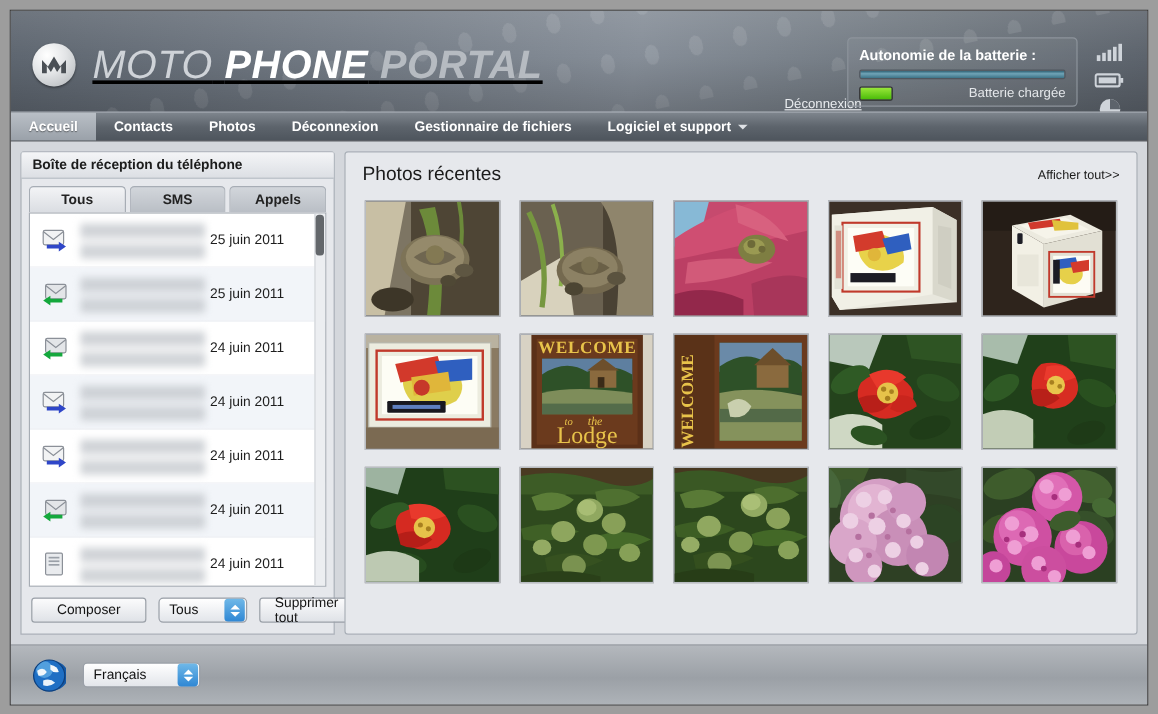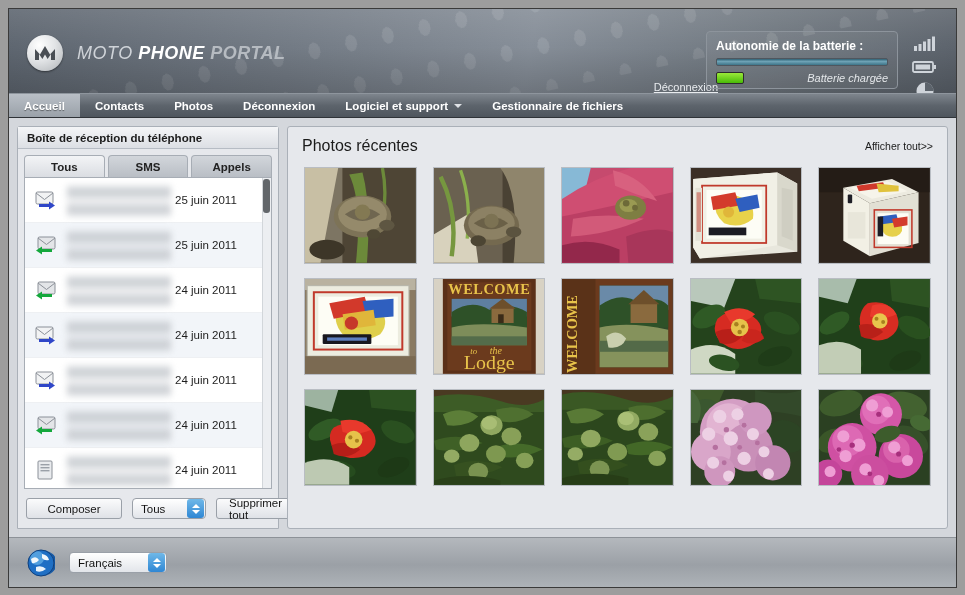--- a/index.html
+++ b/index.html
@@ -35,21 +35,21 @@
     position: absolute; inset: 0;
     background: linear-gradient(to bottom, rgba(255,255,255,.10), rgba(255,255,255,0) 45%, rgba(0,0,0,.18));
   }
   .brand { position: absolute; left: 18px; top: 26px; display: flex; align-items: center; gap: 14px; }
   .moto-logo {
     width: 36px; height: 36px; border-radius: 50%;
     background: radial-gradient(circle at 34% 28%, #ffffff 0%, #e2e4e6 45%, #aeb2b6 100%);
     display: flex; align-items: center; justify-content: center;
     box-shadow: 0 1px 2px rgba(0,0,0,.45);
   }
-  .brand-text { font-size: 18px; font-style: italic; letter-spacing: .5px; white-space: nowrap; }
+  .brand-text { font-size: 33px; font-style: italic; letter-spacing: .5px; white-space: nowrap; text-decoration: underline; }
   .brand-text .t1 { color: #cfd3d8; font-weight: normal; }
   .brand-text .t2 { color: #ffffff; font-weight: bold; }
   .brand-text .t3 { color: #b6bbc1; font-weight: bold; }
 
   .logout {
     position: absolute; right: 238px; top: 72px;
     font-size: 11px; color: #e9ecef; text-decoration: underline; cursor: pointer;
   }
 
   .status-panel {
@@ -58,21 +58,21 @@
     border: 1px solid #8d949c; border-radius: 4px;
     background: rgba(255,255,255,.05);
     padding: 7px 9px 0 9px;
   }
   .status-panel .lbl { font-size: 12px; font-weight: bold; color: #ffffff; }
   .batt-bar {
     margin-top: 5px; height: 8px; border-radius: 2px;
     border: 1px solid #4f565e;
     background: linear-gradient(to bottom,#2d5f72,#6fa3b6 40%,#3d7488);
   }
-  .batt-row { margin-top: 6px; display: flex; align-items: center; justify-content: space-between; font-style: italic; }
+  .batt-row { margin-top: 6px; display: flex; align-items: center; justify-content: space-between; }
   .batt-chip {
     width: 28px; height: 12px; border: 1px solid #2c2c2c; border-radius: 2px;
     background: linear-gradient(to bottom,#9ae83a,#49bb08);
   }
   .batt-state { font-size: 11px; color: #e4e7ea; }
 
   .sys-icons { position: absolute; right: 12px; top: 22px; width: 38px; }
   .sys-icon { height: 24px; display: flex; align-items: center; justify-content: center; }
 
   
@@ -265,25 +265,25 @@
     <div class="nav-item">
       <span>Contacts</span>
     </div>
     <div class="nav-item">
       <span>Photos</span>
     </div>
     <div class="nav-item">
       <span>Déconnexion</span>
     </div>
     <div class="nav-item">
+      <span>Gestionnaire de fichiers</span>
+    </div>
+    <div class="nav-item">
       <span>Logiciel et support</span>
       <span class="caret"></span>
-    </div>
-    <div class="nav-item">
-      <span>Gestionnaire de fichiers</span>
     </div>
   </div>
 
   <div class="body-area">
 
     <div class="inbox">
       <div class="inbox-title">Boîte de réception du téléphone</div>
 
       <div class="tabs">
         <div class="tab active">

